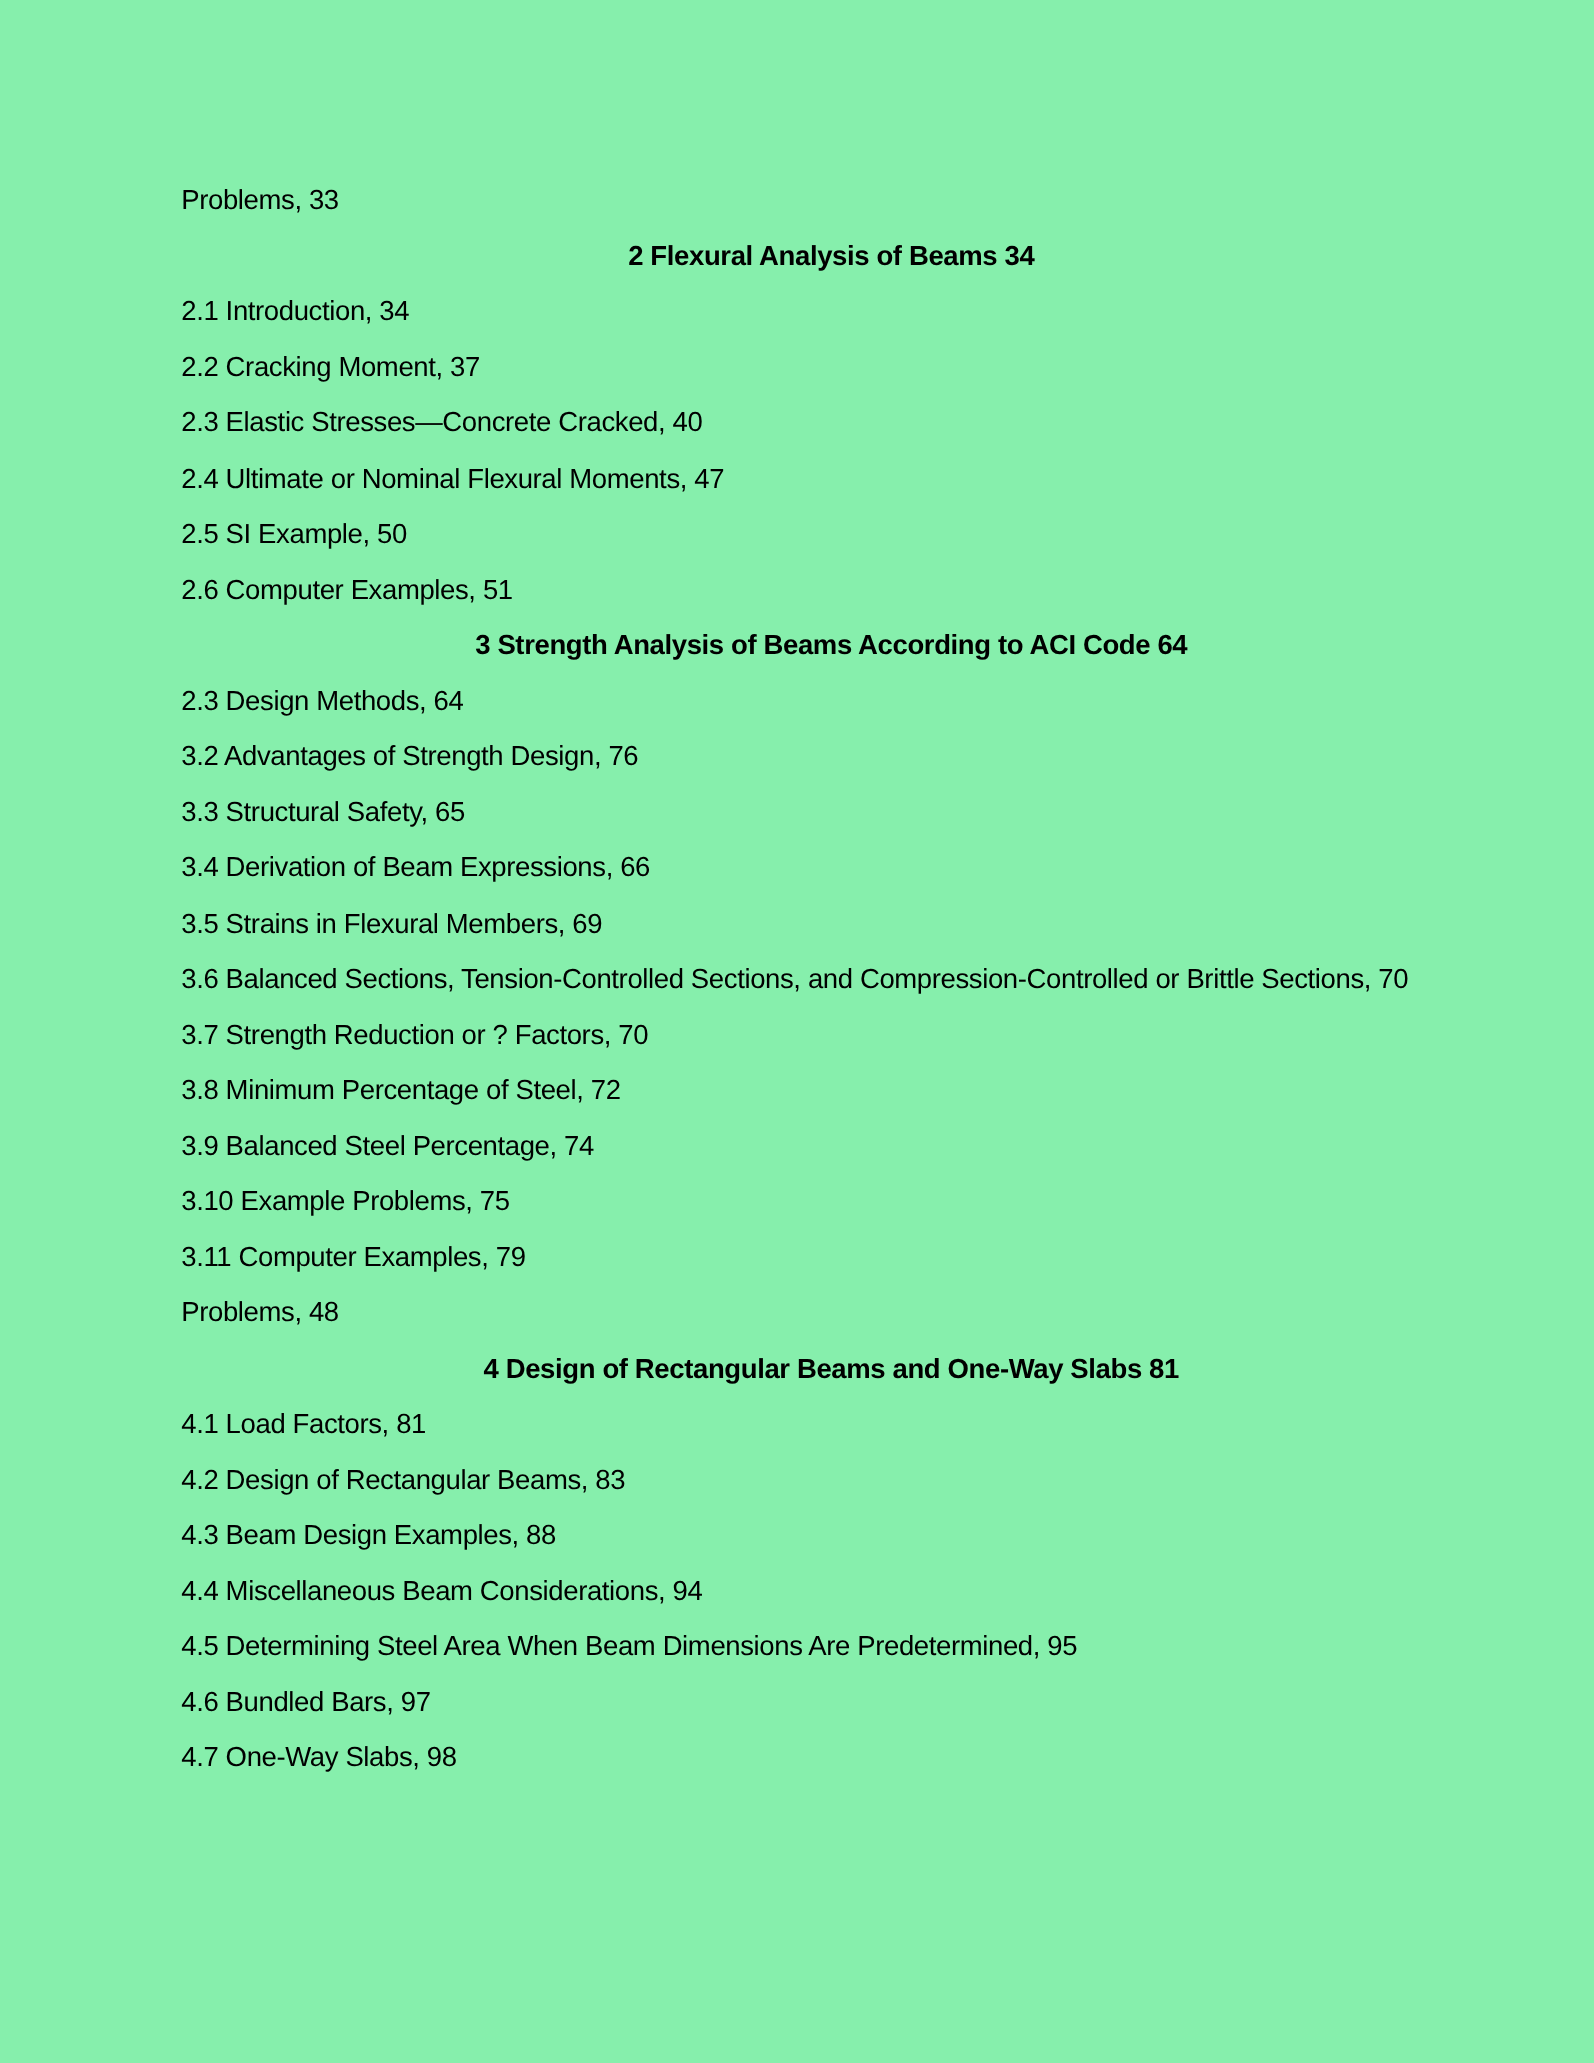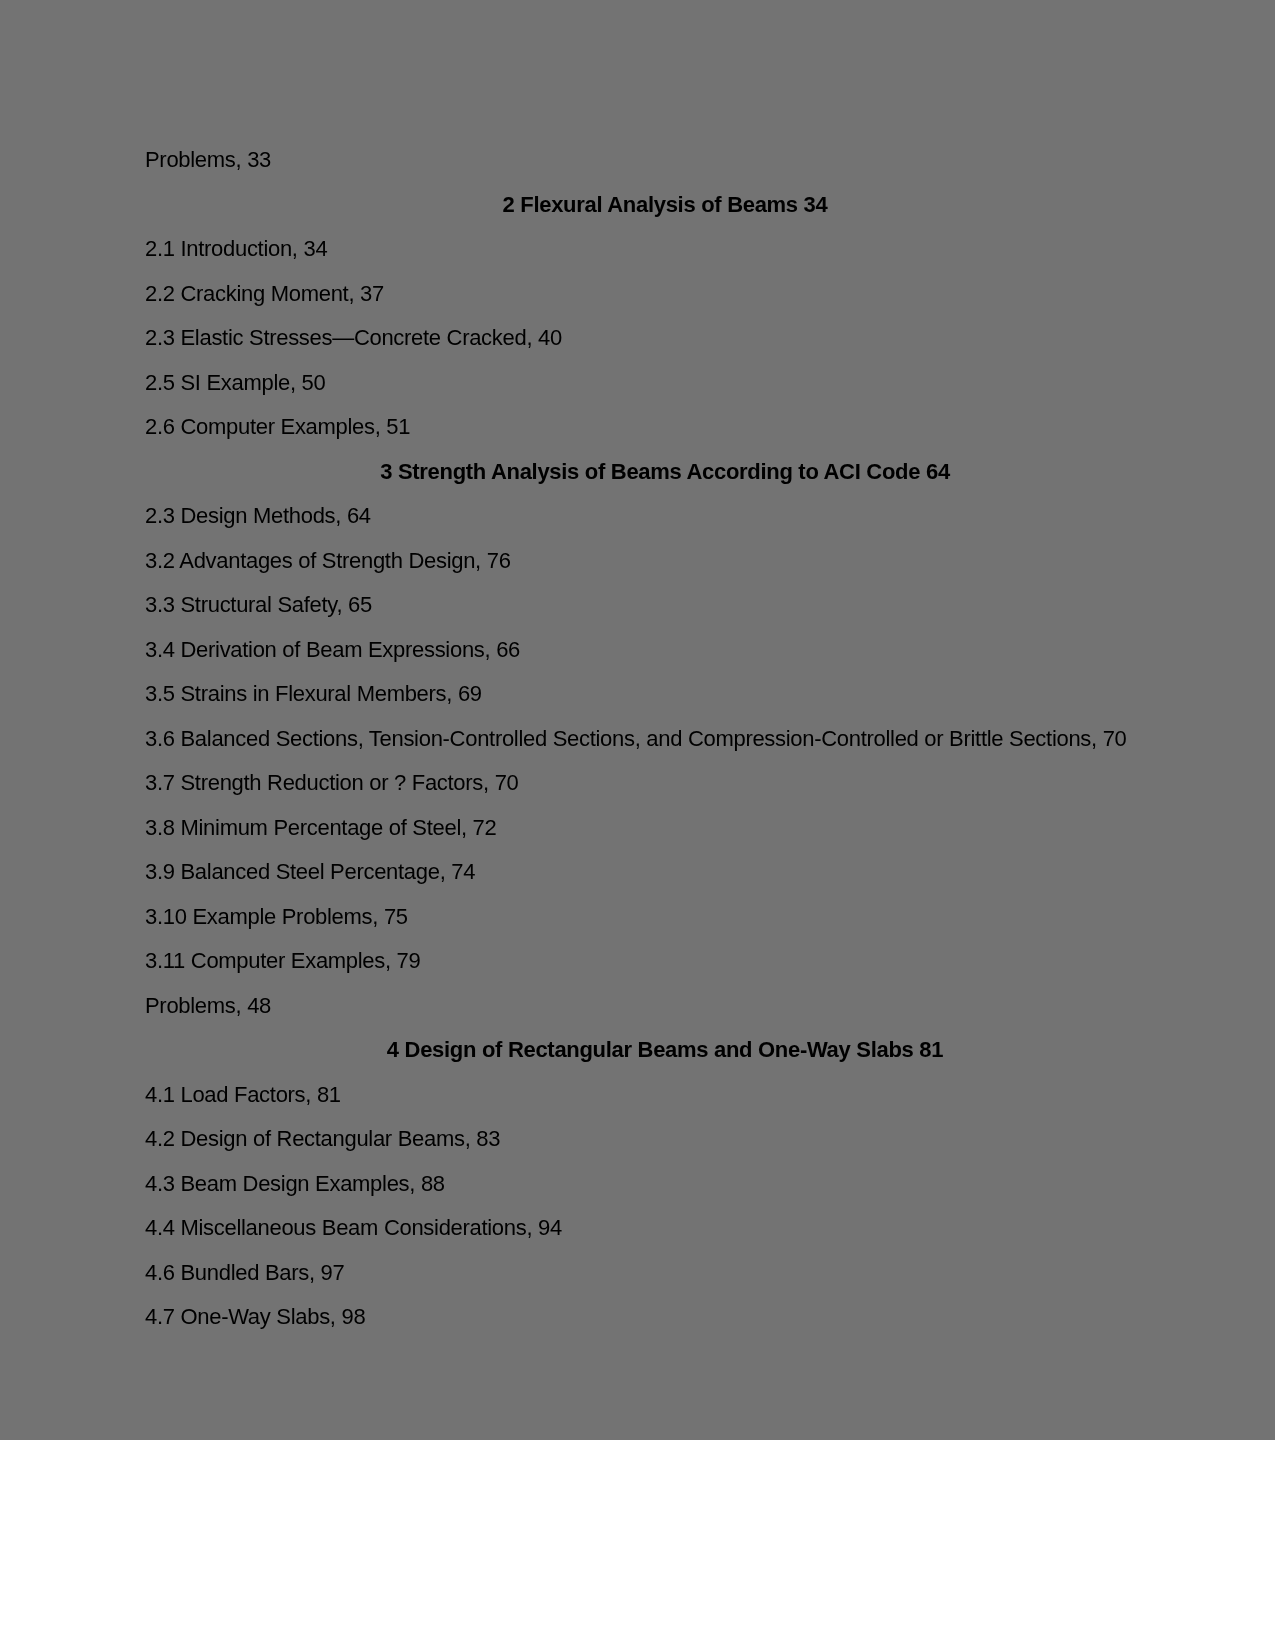--- a/index.html
+++ b/index.html
@@ -3,22 +3,22 @@
 <meta charset="utf-8">
 <style>
   html, body {
     margin: 0;
     padding: 0;
     background: #ffffff;
   }
   .page {
     position: relative;
     width: 1275px;
-    height: 1440px;
-    background: #737373;
+    height: 1650px;
+    background: #86efac;
     overflow: hidden;
     font-family: "Liberation Sans", "DejaVu Sans", sans-serif;
     text-decoration: underline;
   }
   .toc {
     position: absolute;
     top: 147px;
     left: 145px;
     right: 90px;
   }
@@ -39,36 +39,38 @@
 </head>
 <body>
 
 <div class="page">
   <div class="toc">
     <p>Problems, 33</p>
     <p class="heading">2 Flexural Analysis of Beams 34</p>
     <p>2.1 Introduction, 34</p>
     <p>2.2 Cracking Moment, 37</p>
     <p>2.3 Elastic Stresses—Concrete Cracked, 40</p>
+    <p>2.4 Ultimate or Nominal Flexural Moments, 47</p>
     <p>2.5 SI Example, 50</p>
     <p>2.6 Computer Examples, 51</p>
     <p class="heading">3 Strength Analysis of Beams According to ACI Code 64</p>
     <p>2.3 Design Methods, 64</p>
     <p>3.2 Advantages of Strength Design, 76</p>
     <p>3.3 Structural Safety, 65</p>
     <p>3.4 Derivation of Beam Expressions, 66</p>
     <p>3.5 Strains in Flexural Members, 69</p>
     <p>3.6 Balanced Sections, Tension-Controlled Sections, and Compression-Controlled or Brittle Sections, 70</p>
     <p>3.7 Strength Reduction or ? Factors, 70</p>
     <p>3.8 Minimum Percentage of Steel, 72</p>
     <p>3.9 Balanced Steel Percentage, 74</p>
     <p>3.10 Example Problems, 75</p>
     <p>3.11 Computer Examples, 79</p>
     <p>Problems, 48</p>
     <p class="heading">4 Design of Rectangular Beams and One-Way Slabs 81</p>
     <p>4.1 Load Factors, 81</p>
     <p>4.2 Design of Rectangular Beams, 83</p>
     <p>4.3 Beam Design Examples, 88</p>
     <p>4.4 Miscellaneous Beam Considerations, 94</p>
+    <p>4.5 Determining Steel Area When Beam Dimensions Are Predetermined, 95</p>
     <p>4.6 Bundled Bars, 97</p>
     <p>4.7 One-Way Slabs, 98</p>
   </div>
 </div>
 
 </body></html>

